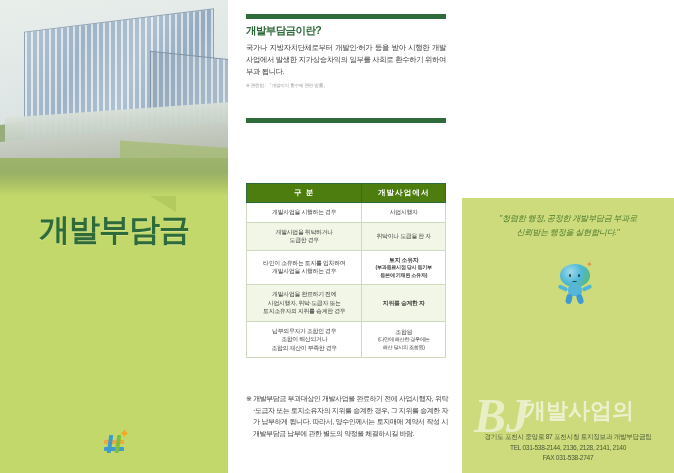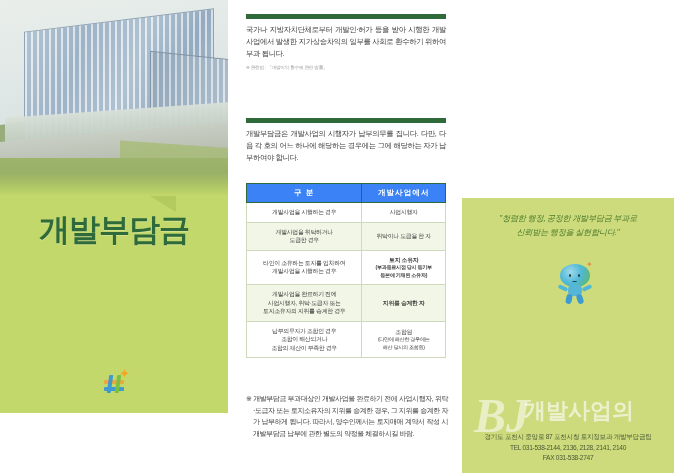--- a/index.html
+++ b/index.html
@@ -1,21 +1,21 @@
 <!DOCTYPE html>
 <html><head>
 <meta charset="utf-8">
 <style>
   * { margin:0; padding:0; box-sizing:border-box; }
   html,body { width:674px; height:473px; overflow:hidden; background:#ffffff;
     font-family:"Liberation Sans","DejaVu Sans",sans-serif; }
   #page { position:relative; width:674px; height:473px; background:#ffffff; }
 
   
-  .panel-left { position:absolute; left:0; top:0; width:228px; height:413px;
+  .panel-left { position:absolute; left:0; top:0; width:228px; height:473px;
     background:#c3d86a; overflow:hidden; }
   .cover-photo { position:absolute; left:0; top:0; width:228px; height:198px;
     overflow:hidden; background:linear-gradient(#cdd9d4 0%, #dfe5e0 55%, #cfd8c6 100%); }
   .sky { position:absolute; inset:0;
     background:linear-gradient(170deg,#e9eeea 0%,#dfe7e6 40%,#d7e0dc 70%,#cdd8cb 100%); }
   .bldg { position:absolute; left:24px; top:20px; width:190px; height:110px;
     background:linear-gradient(110deg,#c9d7e2 0%,#aebfd0 28%,#c7d5e0 55%,#9fb3c6 80%,#bccbd8 100%);
     transform:skewY(-7deg); border:1px solid #8fa3b4; }
   .bldg::after{content:"";position:absolute;inset:0;
     background:repeating-linear-gradient(90deg, rgba(255,255,255,.55) 0 2px, rgba(120,150,175,.30) 2px 6px);}
@@ -67,21 +67,21 @@
   .sec-p { font-size:7.4px; color:#3a3a3a; line-height:1.62; letter-spacing:-0.4px;
     text-align:justify; }
   .sec-note { font-size:4.6px; color:#9a9a9a; margin-top:5px; letter-spacing:-0.2px; }
 
   .sec1 { position:absolute; left:0; top:14px; width:200px; }
   .sec2 { position:absolute; left:0; top:118px; width:200px; }
 
   
   .tbl { position:absolute; left:0; top:183px; width:200px;
     border-collapse:collapse; table-layout:fixed; }
-  .tbl th { background:#3b82f6; color:#fff; font-size:7.6px; font-weight:bold;
+  .tbl th { background:#4d7c0f; color:#fff; font-size:7.6px; font-weight:bold;
     padding:4px 2px; letter-spacing:1px; border:1px solid #2f6b3a; }
   .tbl td { border:1px solid #cfd9bd; font-size:5.9px; color:#3a3a3a;
     text-align:center; padding:5px 3px; line-height:1.45; letter-spacing:-0.3px;
     vertical-align:middle; }
   .tbl tr:nth-child(odd) td { background:#ffffff; }
   .tbl tr:nth-child(even) td { background:#f2f6e6; }
   .tbl td.bold { font-weight:bold; }
   .tbl col.c1 { width:58%; }
   .tbl col.c2 { width:42%; }
   .sub { font-size:5.1px; display:block; }
@@ -163,27 +163,27 @@
           <i class="v2"></i>
         <b class="star">✦</b>
       </span>
     </div>
   </section>
 
   <section class="panel-mid">
 
     <div class="sec sec1">
       <div class="sec-rule"></div>
+      <h2 class="sec-h">개발부담금이란?</h2>
       <p class="sec-p">국가나 지방자치단체로부터 개발인·허가 등을 받아 시행한 개발사업에서 발생한 지가상승차익의 일부를 사회로 환수하기 위하여 부과 됩니다.</p>
       <p class="sec-note">※ 관련법 : 「개발이익 환수에 관한 법률」</p>
     </div>
 
     <div class="sec sec2">
       <div class="sec-rule"></div>
-      <p class="sec-p">개발부담금은 개발사업의 시행자가 납부의무를 집니다. 다만, 다음 각 호의 어느 하나에 해당하는 경우에는 그에 해당하는 자가 납부하여야 합니다.</p>
     </div>
 
     <table class="tbl">
       <colgroup>
           <col class="c1">
           <col class="c2">
         </colgroup>
       <thead>
         <tr>
           <th>구 분</th>

